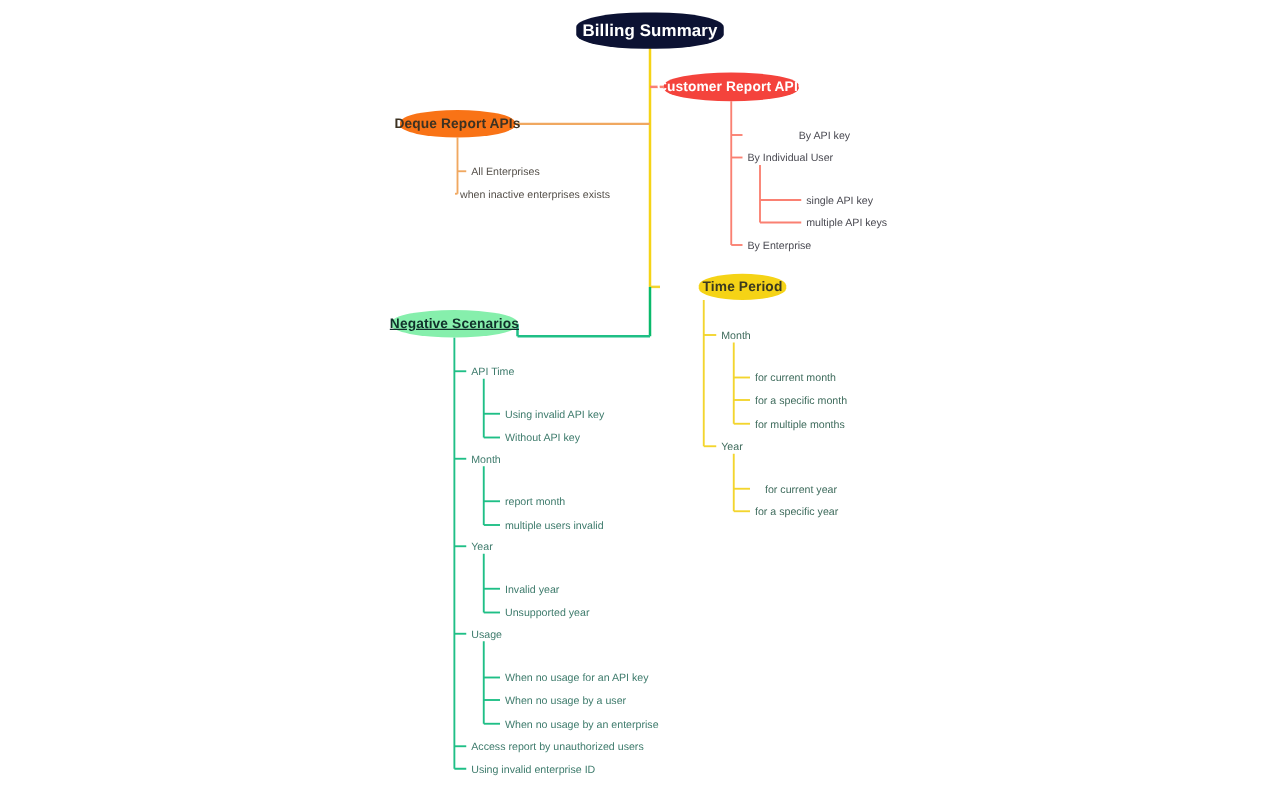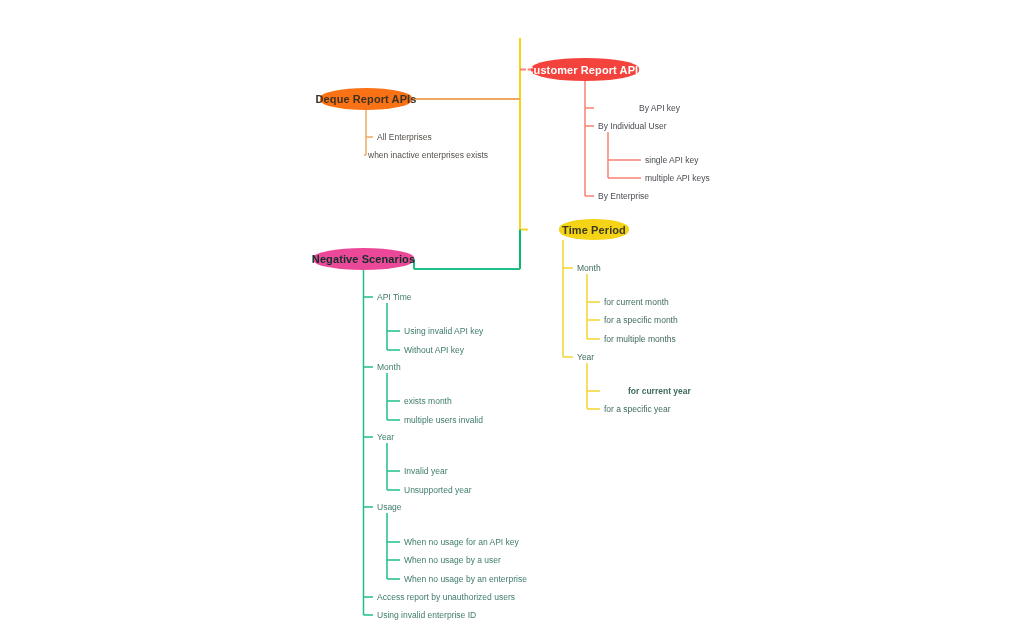--- a/index.html
+++ b/index.html
@@ -107,49 +107,50 @@
       <line x1="387" y1="490" x2="400" y2="490" stroke="#1fbf86" stroke-width="1.5" stroke-linecap="butt"></line>
       <line x1="363.5" y1="507" x2="373" y2="507" stroke="#1fbf86" stroke-width="1.5" stroke-linecap="butt"></line>
       <line x1="387" y1="513" x2="387" y2="579" stroke="#1fbf86" stroke-width="1.5" stroke-linecap="butt"></line>
       <line x1="387" y1="542" x2="400" y2="542" stroke="#1fbf86" stroke-width="1.5" stroke-linecap="butt"></line>
       <line x1="387" y1="560" x2="400" y2="560" stroke="#1fbf86" stroke-width="1.5" stroke-linecap="butt"></line>
       <line x1="387" y1="579" x2="400" y2="579" stroke="#1fbf86" stroke-width="1.5" stroke-linecap="butt"></line>
       <line x1="363.5" y1="597" x2="373" y2="597" stroke="#1fbf86" stroke-width="1.5" stroke-linecap="butt"></line>
       <line x1="363.5" y1="615" x2="373" y2="615" stroke="#1fbf86" stroke-width="1.5" stroke-linecap="butt"></line>
     </svg>
 
+  <div class="node-box node-root" id="node-root" style="left: 461px; top: 10px; width: 118px; height: 29px; background: rgb(12, 18, 51); color: rgb(255, 255, 255);">Billing Summary</div>
 
   <div class="node-box node-branch" id="node-customer-report-apis" style="left: 531px; top: 58px; width: 108px; height: 23px; background: rgb(244, 67, 60); color: rgb(255, 255, 255);">Customer Report APIs</div>
 
   <div class="node-box node-branch" id="node-deque-report-apis" style="left: 320px; top: 88px; width: 92px; height: 22px; background: #f97316; color: rgb(61, 50, 34);">Deque Report APIs</div>
 
   <div class="node-box node-branch" id="node-time-period" style="left: 528px; top: 219px; width: 70px; height: 21px; background: rgb(245, 211, 22); color: rgb(59, 58, 31); margin-left: 31px;">Time Period</div>
 
-  <div class="node-box node-branch" id="node-negative-scenarios" style="left: 313px; top: 248px; width: 101px; height: 22px; background: #ec4899; color: rgb(16, 48, 42);">Negative Scenarios</div>
+  <div class="node-box node-branch" id="node-negative-scenarios" style="left: 313px; top: 248px; width: 101px; height: 22px; background: #86efac; color: rgb(16, 48, 42); text-decoration: underline;">Negative Scenarios</div>
 
   <div id="leaf-layer">
       <div class="leaf-label" style="left: 598px; top: 104px; color: rgb(74, 74, 82); padding-left: 41px;">By API key</div>
       <div class="leaf-label" style="left: 598px; top: 122px; color: rgb(74, 74, 82);">By Individual User</div>
       <div class="leaf-label" style="left: 645px; top: 156px; color: rgb(74, 74, 82);">single API key</div>
       <div class="leaf-label" style="left: 645px; top: 174px; color: rgb(74, 74, 82);">multiple API keys</div>
       <div class="leaf-label" style="left: 598px; top: 192px; color: rgb(74, 74, 82);">By Enterprise</div>
       <div class="leaf-label" style="left: 377px; top: 133px; color: rgb(85, 80, 74);">All Enterprises</div>
       <div class="leaf-label" style="left: 368px; top: 151px; color: rgb(85, 80, 74);">when inactive enterprises exists</div>
       <div class="leaf-label" style="left: 577px; top: 264px; color: rgb(62, 107, 92);">Month</div>
       <div class="leaf-label" style="left: 604px; top: 298px; color: rgb(62, 107, 92);">for current month</div>
       <div class="leaf-label" style="left: 604px; top: 316px; color: rgb(62, 107, 92);">for a specific month</div>
       <div class="leaf-label" style="left: 604px; top: 335px; color: rgb(62, 107, 92);">for multiple months</div>
       <div class="leaf-label" style="left: 577px; top: 353px; color: rgb(62, 107, 92);">Year</div>
-      <div class="leaf-label" style="left: 628px; top: 387px; color: rgb(62, 107, 92); font-weight: bold;">for current year</div>
+      <div class="leaf-label" style="left: 612px; top: 387px; color: rgb(62, 107, 92);">for current year</div>
       <div class="leaf-label" style="left: 604px; top: 405px; color: rgb(62, 107, 92);">for a specific year</div>
       <div class="leaf-label" style="left: 377px; top: 293px; color: rgb(62, 123, 108);">API Time</div>
       <div class="leaf-label" style="left: 404px; top: 327px; color: rgb(62, 123, 108);">Using invalid API key</div>
       <div class="leaf-label" style="left: 404px; top: 346px; color: rgb(62, 123, 108);">Without API key</div>
       <div class="leaf-label" style="left: 377px; top: 363px; color: rgb(62, 123, 108);">Month</div>
-      <div class="leaf-label" style="left: 404px; top: 397px; color: rgb(62, 123, 108);">exists month</div>
+      <div class="leaf-label" style="left: 404px; top: 397px; color: rgb(62, 123, 108);">report month</div>
       <div class="leaf-label" style="left: 404px; top: 416px; color: rgb(62, 123, 108);">multiple users invalid</div>
       <div class="leaf-label" style="left: 377px; top: 433px; color: rgb(62, 123, 108);">Year</div>
       <div class="leaf-label" style="left: 404px; top: 467px; color: rgb(62, 123, 108);">Invalid year</div>
       <div class="leaf-label" style="left: 404px; top: 486px; color: rgb(62, 123, 108);">Unsupported year</div>
       <div class="leaf-label" style="left: 377px; top: 503px; color: rgb(62, 123, 108);">Usage</div>
       <div class="leaf-label" style="left: 404px; top: 538px; color: rgb(62, 123, 108);">When no usage for an API key</div>
       <div class="leaf-label" style="left: 404px; top: 556px; color: rgb(62, 123, 108);">When no usage by a user</div>
       <div class="leaf-label" style="left: 404px; top: 575px; color: rgb(62, 123, 108);">When no usage by an enterprise</div>
       <div class="leaf-label" style="left: 377px; top: 593px; color: rgb(62, 123, 108);">Access report by unauthorized users</div>
       <div class="leaf-label" style="left: 377px; top: 611px; color: rgb(62, 123, 108);">Using invalid enterprise ID</div>

